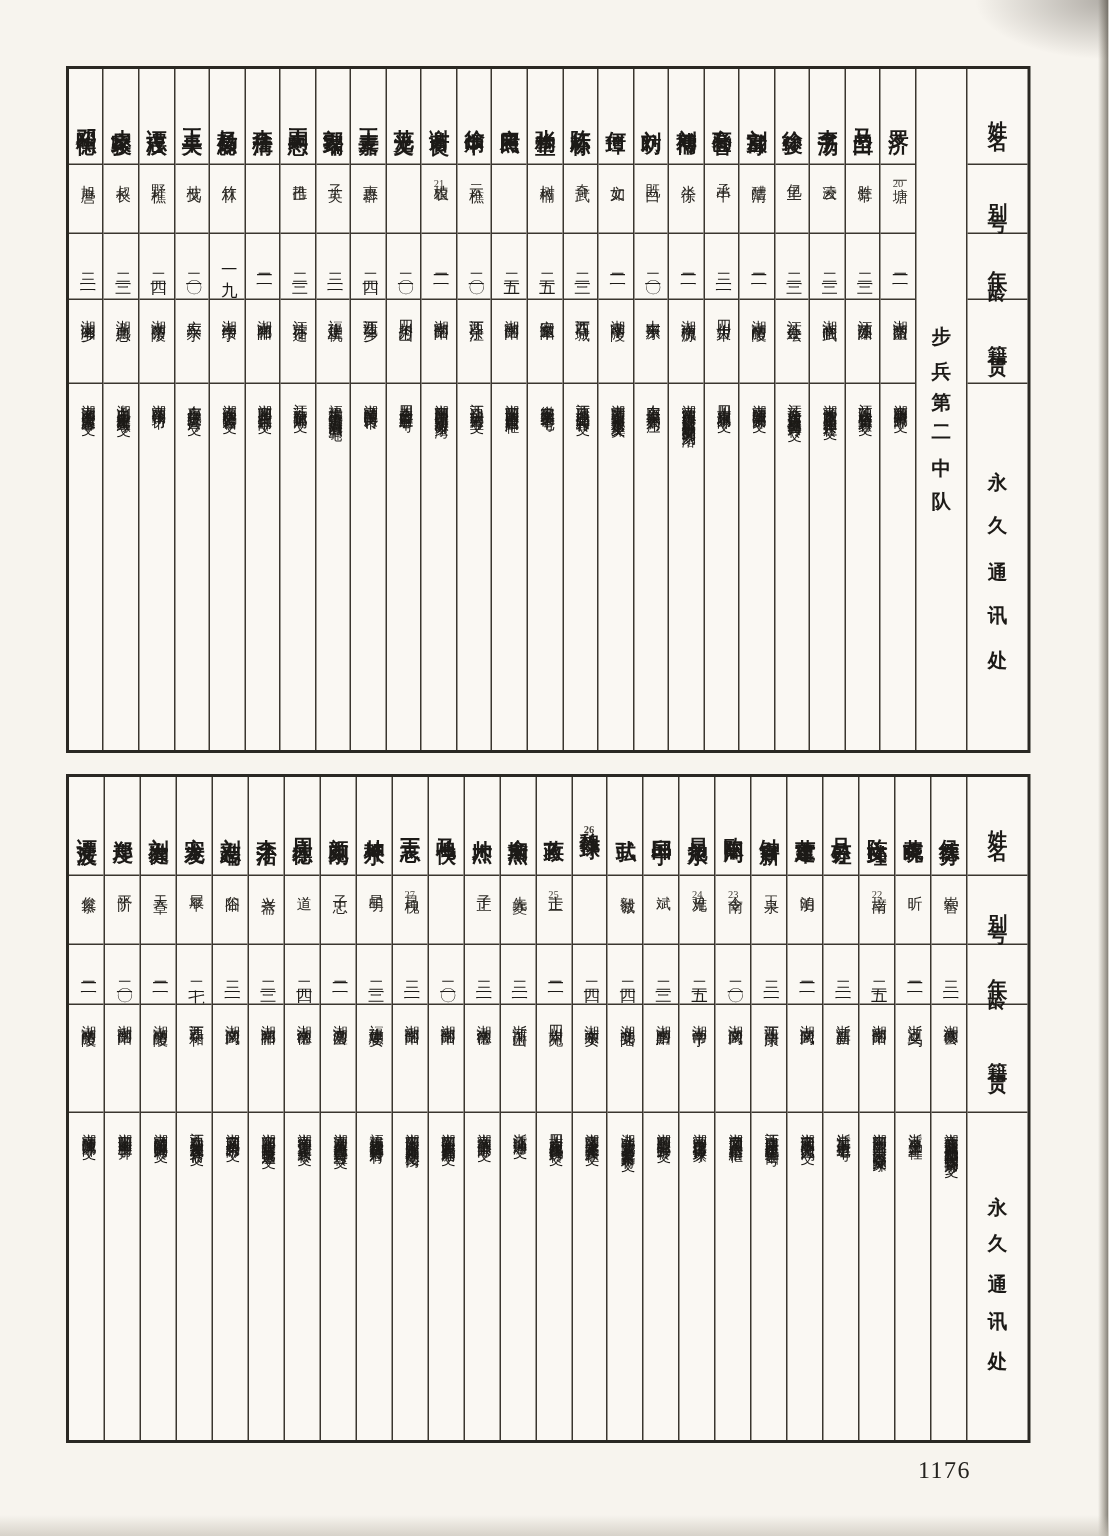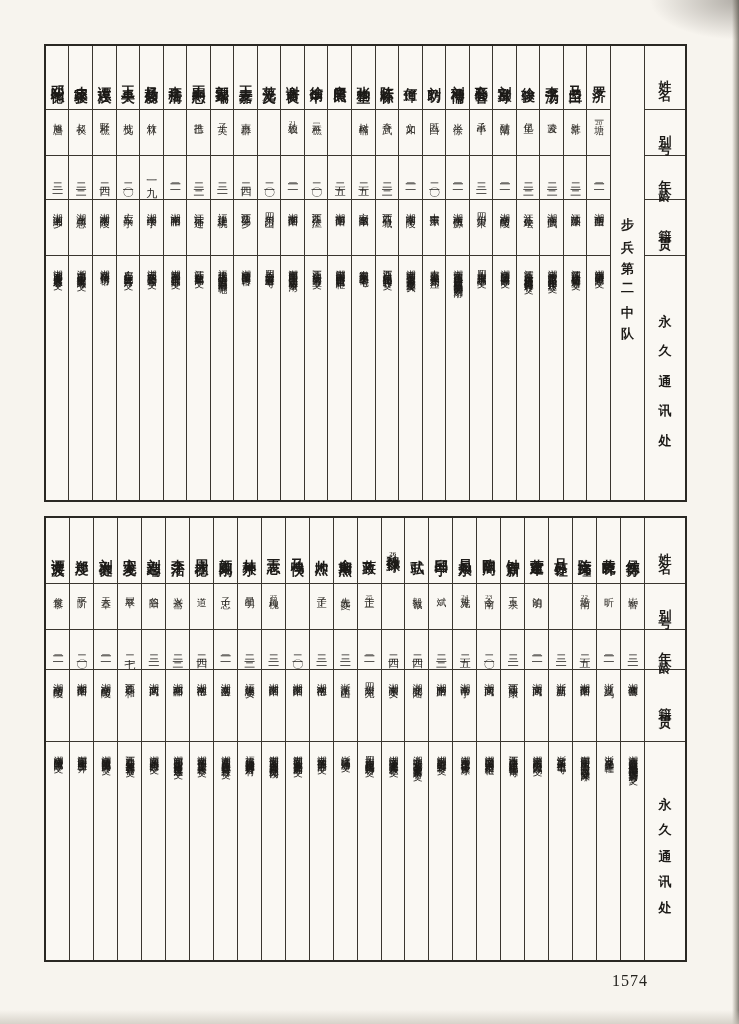--- a/index.html
+++ b/index.html
@@ -1003,17 +1003,17 @@
       </div>
     <div class="head-cell h-native">
         <span class="vtext">籍贯</span>
       </div>
     <div class="head-cell h-addr">
         <span class="vtext">永久通讯处</span>
       </div>
   </div>
 </div>
 
-<div class="page-number">1574</div>
+<div class="page-number">1176</div>
 
 <div class="scan-edge-right"></div>
 <div class="scan-corner"></div>
 <div class="scan-edge-bottom"></div>
 
 </body></html>

